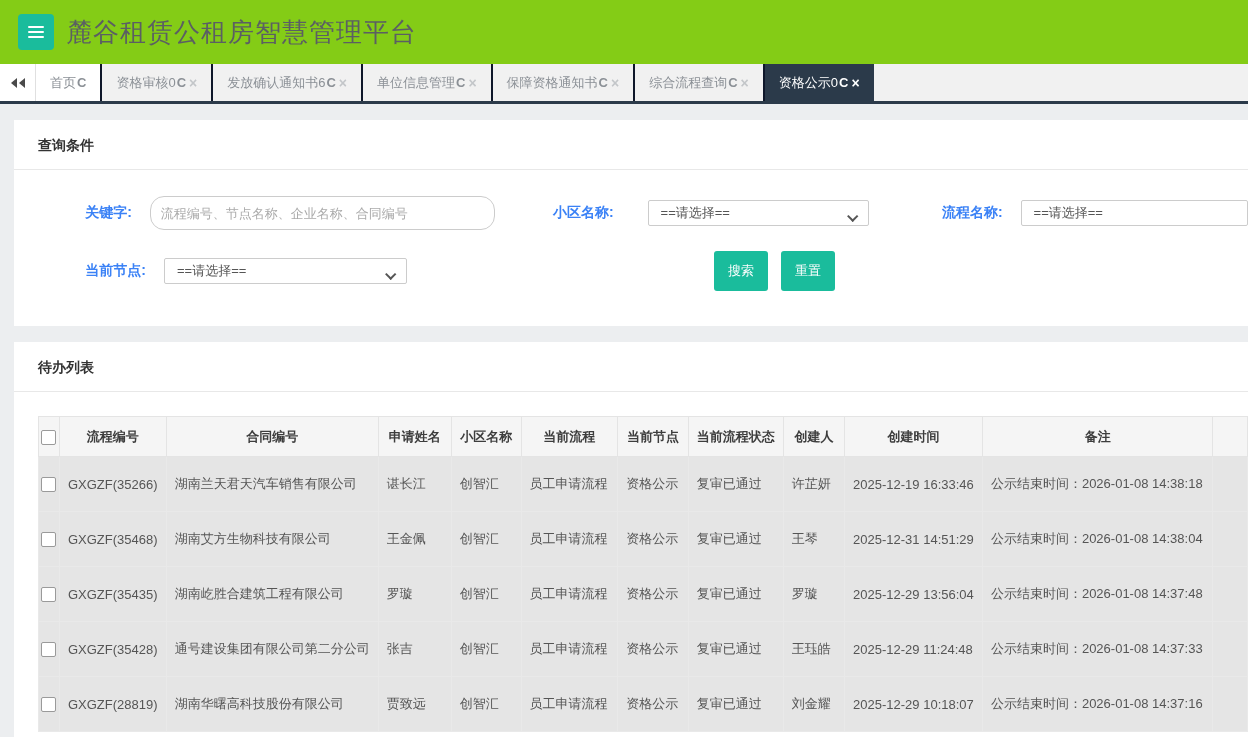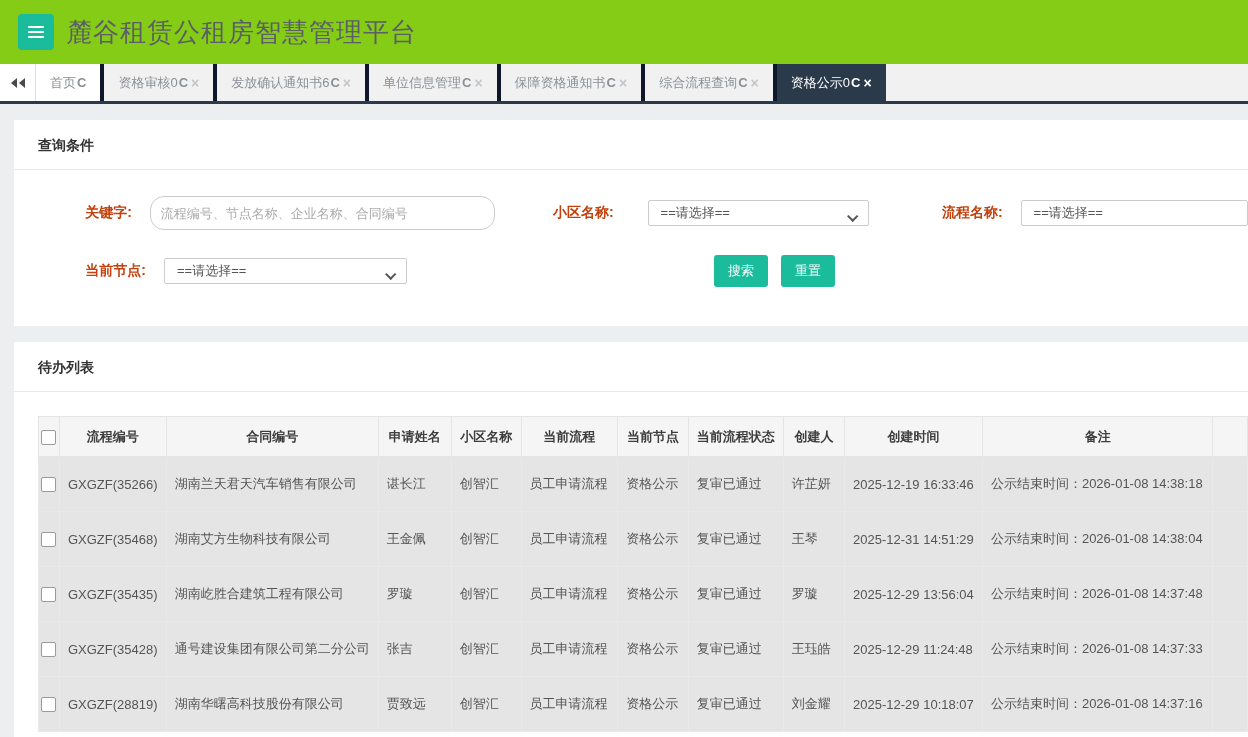--- a/index.html
+++ b/index.html
@@ -28,42 +28,42 @@
     display:flex; align-items:stretch;
   }
   .collapse-btn {
     width:36px; background:#fff; border-right:1px solid #e0e0e0;
     display:flex; align-items:center; justify-content:center; cursor:pointer;
   }
   .tri { width:0; height:0; border-top:5px solid transparent; border-bottom:5px solid transparent; border-right:6px solid #4a4a4a; margin:0 1px; }
   .tabs { display:flex; }
   .tab {
     display:flex; align-items:center; padding:0 14px; font-size:13px;
-    color:#8b9096; background:#f1f1f1; border-right:4px solid #0f172a;
+    color:#8b9096; background:#f1f1f1; border-right:2px solid #0f172a;
     cursor:pointer; white-space:nowrap;
   }
   .tab.first { background:#fff; }
   .tab .refresh { font-weight:700; color:#8b9096; margin-left:1px; font-size:13px; }
   .tab .close { color:#c3c6c9; margin-left:3px; font-size:14px; font-weight:700; }
   .tab.active { background:#2b3a4a; color:#fff; border-right:none; }
   .tab.active .refresh { color:#fff; }
   .tab.active .close { color:#fff; }
 
   
   .panel { background:#fff; margin:16px 0 0 14px; }
   .panel-title {
     font-size:14px; font-weight:700; color:#333;
     padding:17px 24px 14px; border-bottom:1px solid #e8e8e8;
   }
 
   
   .filters { padding:26px 0 38px; }
   .frow { display:flex; align-items:center; height:34px; }
   .frow + .frow { margin-top:24px; }
-  .flabel { font-size:14px; font-weight:700; color:#c2410c; text-align:right; white-space:nowrap; }
+  .flabel { font-size:14px; font-weight:700; color:#3b82f6; text-align:right; white-space:nowrap; }
   .flabel.w1 { width:150px; padding-right:18px; }
   .flabel.w2 { width:167px; padding-right:34px; }
   .flabel.w3 { width:168px; padding-right:18px; }
   .text-input {
     width:384px; height:34px; border:1px solid #ccc; border-radius:14px;
     padding:0 10px; font-size:13px; color:#3b82f6; outline:none; background:#fff;
     font-family:inherit;
   }
   .text-input::placeholder { color:#aaa; }
   .selectbox {
@@ -72,21 +72,21 @@
     font-size:13px; color:#555; cursor:pointer; white-space:nowrap;
   }
   .selectbox.wide { width:250px; }
   .chev {
     position:absolute; right:12px; top:12px; width:8px; height:8px;
     border-right:2px solid #555; border-bottom:2px solid #555;
     transform:rotate(45deg) translateY(-1px);
   }
   .btn-group { margin-left:307px; display:flex; }
   .btn {
-    height:32px; padding:0 14px; background:#1abc9c; color:#fff; border:none;
+    height:40px; padding:0 14px; background:#1abc9c; color:#fff; border:none;
     border-radius:3px; font-size:13px; cursor:pointer; margin-right:13px;
     font-family:inherit;
   }
 
   
   .table-wrap { padding:24px 0 0 24px; overflow:hidden; }
   table { border-collapse:collapse; table-layout:fixed; font-size:13px; color:#555; }
   th, td { border:1px solid #e4e4e4; padding:0 8px; white-space:nowrap; overflow:hidden; text-align:left; }
   thead th { background:#f5f5f5; height:40px; font-weight:700; color:#3d3d3d; font-size:13px;text-align:center; }
   tbody td { height:55px; background:#e5e5e5; border-color:#e9e9e9; }

